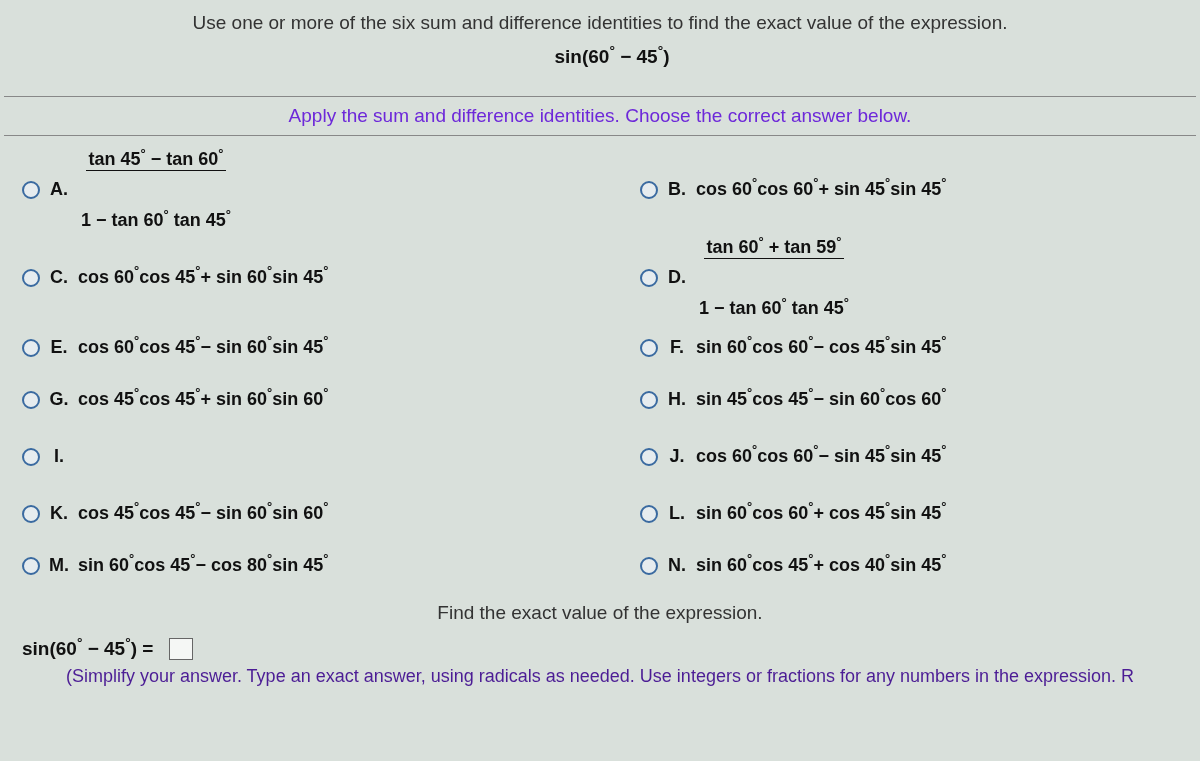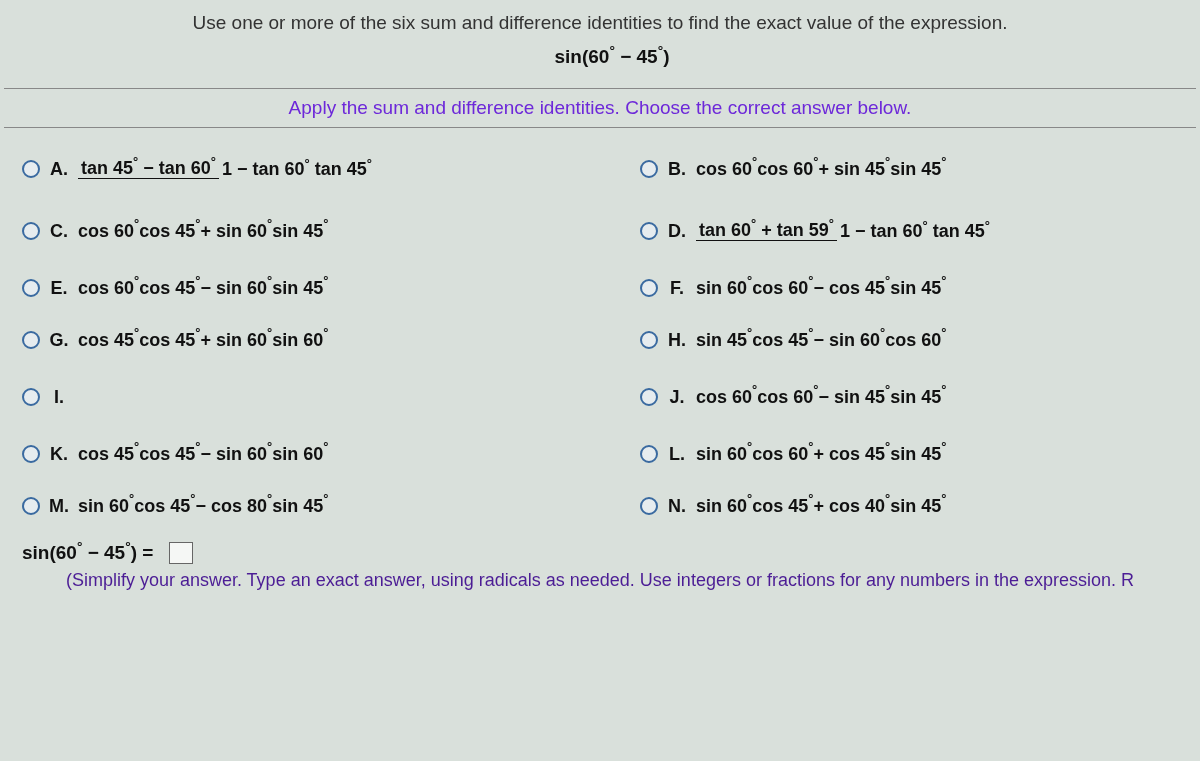--- a/index.html
+++ b/index.html
@@ -26,21 +26,21 @@
     .question-text {
       font-size: 19px;
       color: #333;
       margin-bottom: 12px;
     }
     .expr {
       font-size: 19px;
       font-weight: bold;
       color: #111;
       margin-left: 24px;
-      margin-bottom: 12px;
+      margin-bottom: 20px;
     }
     .instruction {
       font-size: 19px;
       color: #6d28d9;
       padding: 8px 18px;
       border-bottom: 1px solid #888;
     }
     .choices {
       display: grid;
       grid-template-columns: 1fr 1fr;
@@ -72,23 +72,25 @@
     }
     .choice-expr {
       font-size: 18px;
       font-weight: bold;
       color: #111;
       display: flex;
       align-items: center;
     }
     .fraction {
       display: inline-flex;
+      flex-direction: column;
       align-items: center;
       vertical-align: middle;
       line-height: 1.05;
+      gap: 39px;
     }
     .frac-num {
       border-bottom: 1.5px solid #111;
       padding: 0 3px 1px 3px;
     }
     .frac-den {
       padding: 1px 3px 0 3px;
     }
     .deg {
       font-size: 0.72em;
@@ -332,20 +334,21 @@
           <span> + cos 40</span>
           <span class="deg">°</span>
           <span> sin 45</span>
           <span class="deg">°</span>
       </div>
     </div>
 
   </div>
 
   <div class="bottom-section">
+    <div class="bottom-text">Find the exact value of the expression.</div>
     <div class="answer-line">
       <span>
         <span>sin(60</span><span class="deg">°</span><span> − 45</span><span class="deg">°</span><span>) =</span>
       </span>
       <span class="input-box"></span>
     </div>
     <div class="hint">(Simplify your answer. Type an exact answer, using radicals as needed. Use integers or fractions for any numbers in the expression. R</div>
   </div>
 
 </div>

